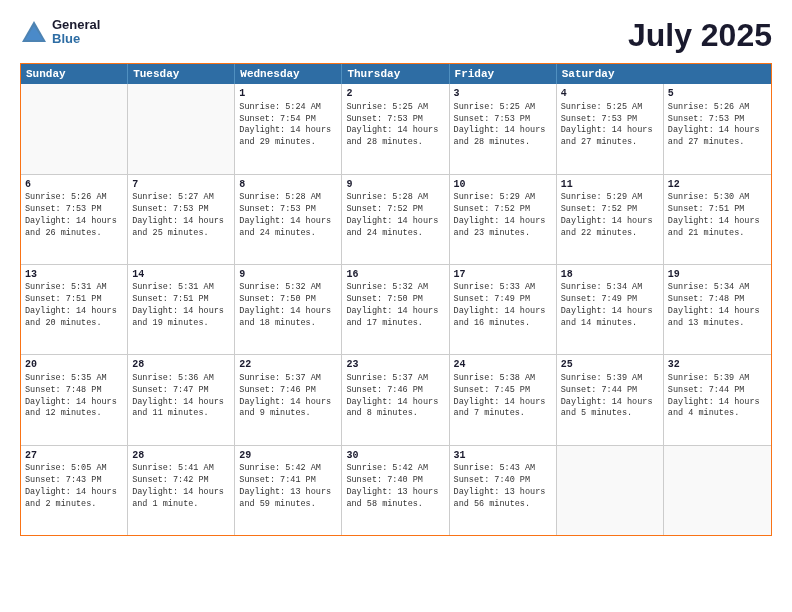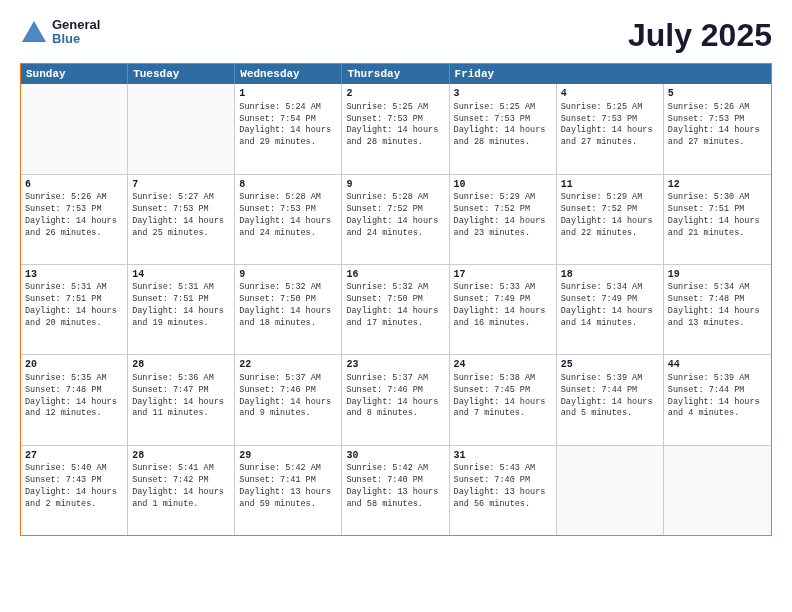--- a/index.html
+++ b/index.html
@@ -134,20 +134,21 @@
   </div>
 
   <div class="calendar">
     <div class="cal-header">
 
     <div class="cal-header-cell">Sunday</div>
         <div class="cal-header-cell">Tuesday</div>
         <div class="cal-header-cell">Wednesday</div>
         <div class="cal-header-cell">Thursday</div>
         <div class="cal-header-cell">Friday</div>
+        <div class="cal-header-cell">Saturday</div>
       </div>
     <div class="cal-body">
 
     <div class="cal-row">
           <div class="cal-cell empty"></div>
           <div class="cal-cell empty"></div>
           <div class="cal-cell">
             <span class="day-num">1</span>
             <div class="cell-text" style="white-space: pre-line;">Sunrise: 5:24 AM
 Sunset: 7:54 PM
@@ -322,31 +323,31 @@
 and 7 minutes.</div>
           </div>
           <div class="cal-cell">
             <span class="day-num">25</span>
             <div class="cell-text" style="white-space: pre-line;">Sunrise: 5:39 AM
 Sunset: 7:44 PM
 Daylight: 14 hours
 and 5 minutes.</div>
           </div>
           <div class="cal-cell">
-            <span class="day-num">44</span>
+            <span class="day-num">32</span>
             <div class="cell-text" style="white-space: pre-line;">Sunrise: 5:39 AM
 Sunset: 7:44 PM
 Daylight: 14 hours
 and 4 minutes.</div>
           </div>
         </div>
         <div class="cal-row">
           <div class="cal-cell">
             <span class="day-num">27</span>
-            <div class="cell-text" style="white-space: pre-line;">Sunrise: 5:40 AM
+            <div class="cell-text" style="white-space: pre-line;">Sunrise: 5:05 AM
 Sunset: 7:43 PM
 Daylight: 14 hours
 and 2 minutes.</div>
           </div>
           <div class="cal-cell">
             <span class="day-num">28</span>
             <div class="cell-text" style="white-space: pre-line;">Sunrise: 5:41 AM
 Sunset: 7:42 PM
 Daylight: 14 hours
 and 1 minute.</div>

